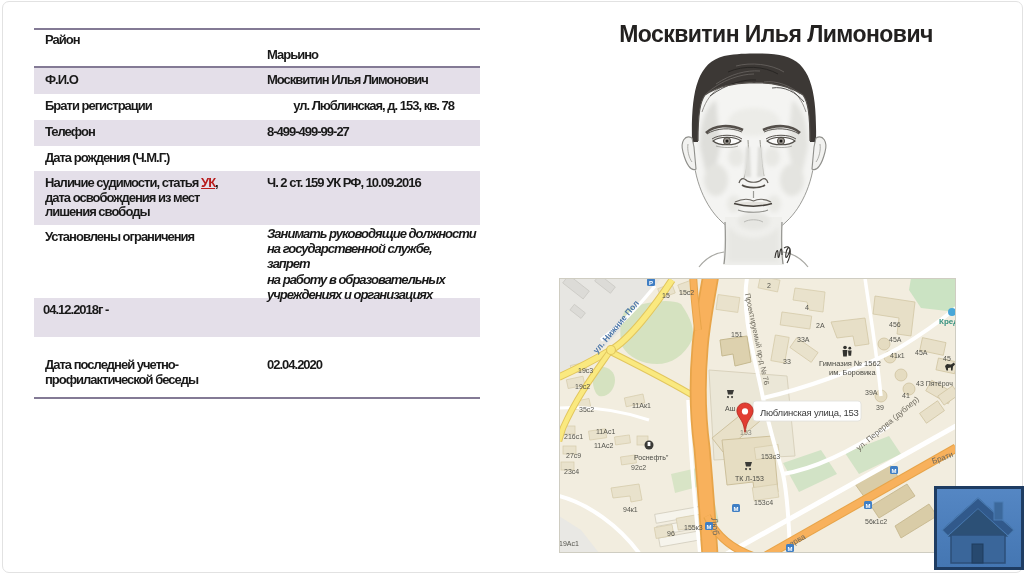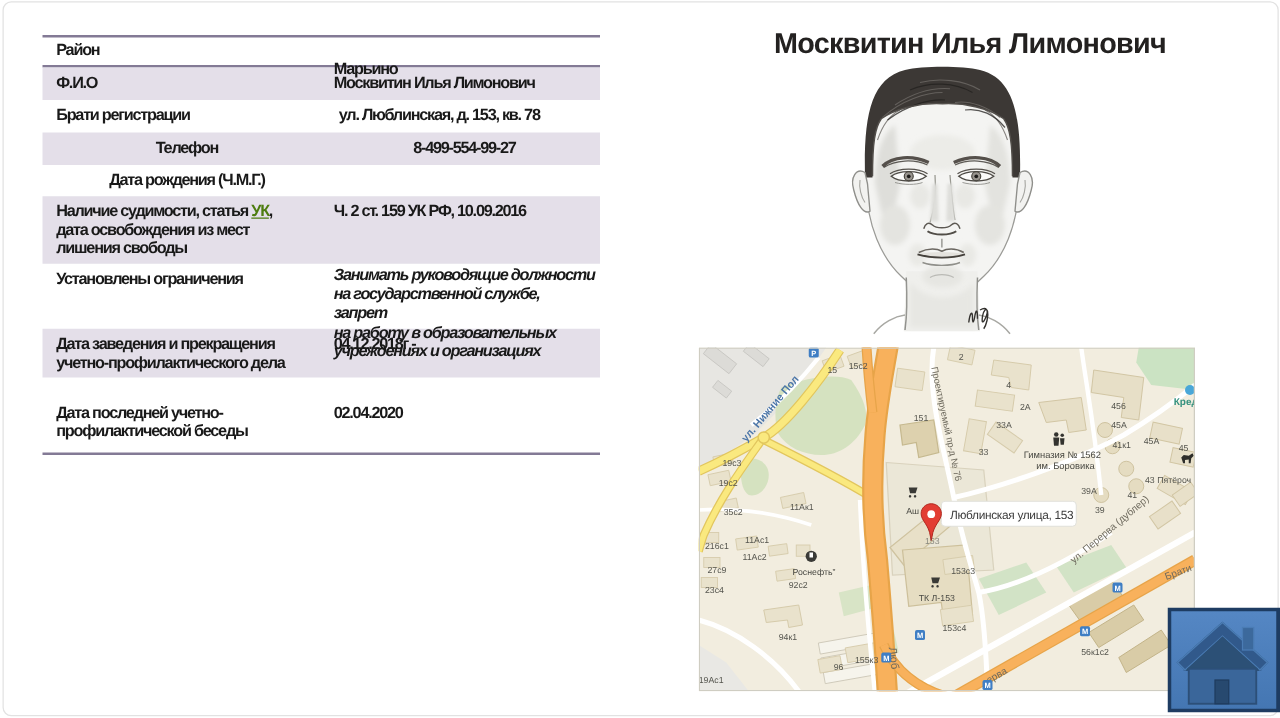--- a/index.html
+++ b/index.html
@@ -7,69 +7,68 @@
        font-family:"Liberation Sans",sans-serif;}
   .abs{position:absolute;}
   
   .tbl{left:34px;top:28px;width:446px;border-top:2px solid #837a95;border-bottom:2px solid #837a95;}
   .row{display:flex;}
   .row.lav{background:#e4dfe9;}
   .c1{width:224px;box-sizing:border-box;padding:5px 4px 0 11px;font-weight:bold;}
   .c2{width:222px;box-sizing:border-box;padding:5px 4px 0 9px;font-weight:bold;}
   .tbl .row{font-size:13px;line-height:14.6px;color:#191919;letter-spacing:-1px;}
   .hr{height:2px;background:#837a95;}
-  a.uk{color:#4d7c0f;}
+  a.uk{color:#b91c1c;}
   
   .title{left:560px;top:21px;width:432px;text-align:center;font-size:23px;font-weight:bold;
          color:#232120;letter-spacing:-0.55px;}
 </style>
 </head>
 <body>
 
 <div class="abs" style="left:2px;top:1px;width:1019px;height:570px;border:1px solid #e2e2e2;border-radius:7px;"></div>
 
 <div class="abs tbl">
 
-  <div class="row" style="height:22px;">
+  <div class="row" style="height:36px;">
       <div class="c1" style="padding-top:3px;">Район</div>
       <div class="c2" style="padding-top:18px;">Марьино</div>
     </div>
   <div class="hr"></div>
 
   <div class="row lav" style="height:26px;">
       <div class="c1">Ф.И.О</div>
       <div class="c2">Москвитин Илья Лимонович</div>
     </div>
 
   <div class="row" style="height:26px;">
       <div class="c1">Брати регистрации</div>
-      <div class="c2" style="padding-left:13px;">ул. Люблинская, д. 153, кв. 78</div>
-    </div>
-
-  <div class="row lav" style="height:26px;text-align:center;">
+      <div class="c2" style="padding-left:13px;text-align:center;">ул. Люблинская, д. 153, кв. 78</div>
+    </div>
+
+  <div class="row lav" style="height:26px;">
       <div class="c1">Телефон</div>
-      <div class="c2">8-499-554-99-27</div>
-    </div>
-
-  <div class="row" style="height:25px;text-align:center;">
+      <div class="c2">8-499-499-99-27</div>
+    </div>
+
+  <div class="row" style="height:25px;">
       <div class="c1">Дата рождения (Ч.М.Г.)</div>
     </div>
 
   <div class="row lav" style="height:54px;">
       <div class="c1">Наличие судимости, статья <a class="uk" href="#">УК</a>,<br>дата освобождения из мест<br>лишения свободы</div>
       <div class="c2">Ч. 2 ст. 159 УК РФ, 10.09.2016</div>
     </div>
 
-  <div class="row" style="height:52px;">
+  <div class="row" style="height:73px;">
       <div class="c1">Установлены ограничения</div>
       <div class="c2" style="line-height:15.2px;padding-top:1px;font-style:italic;">Занимать руководящие должности<br>на государственной службе, запрет<br>на работу в образовательных<br>учреждениях и организациях</div>
     </div>
 
   <div class="row lav" style="height:39px;">
-      <div class="c1">Дата заведения и прекращения<br>учетно-профилактического дела</div>
       <div class="c2">04.12.2018г -</div>
     </div>
 
   <div class="row" style="height:44px;margin-top:16px;">
       <div class="c1">Дата последней учетно-<br>профилактической беседы</div>
       <div class="c2">02.04.2020</div>
     </div>
 </div>
 
 <div class="abs title">Москвитин Илья Лимонович</div>

